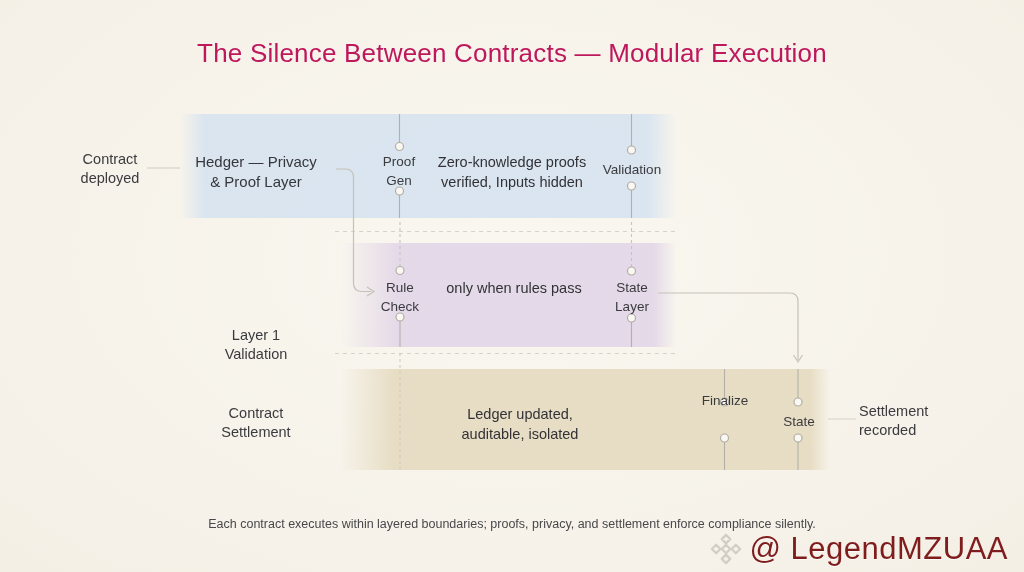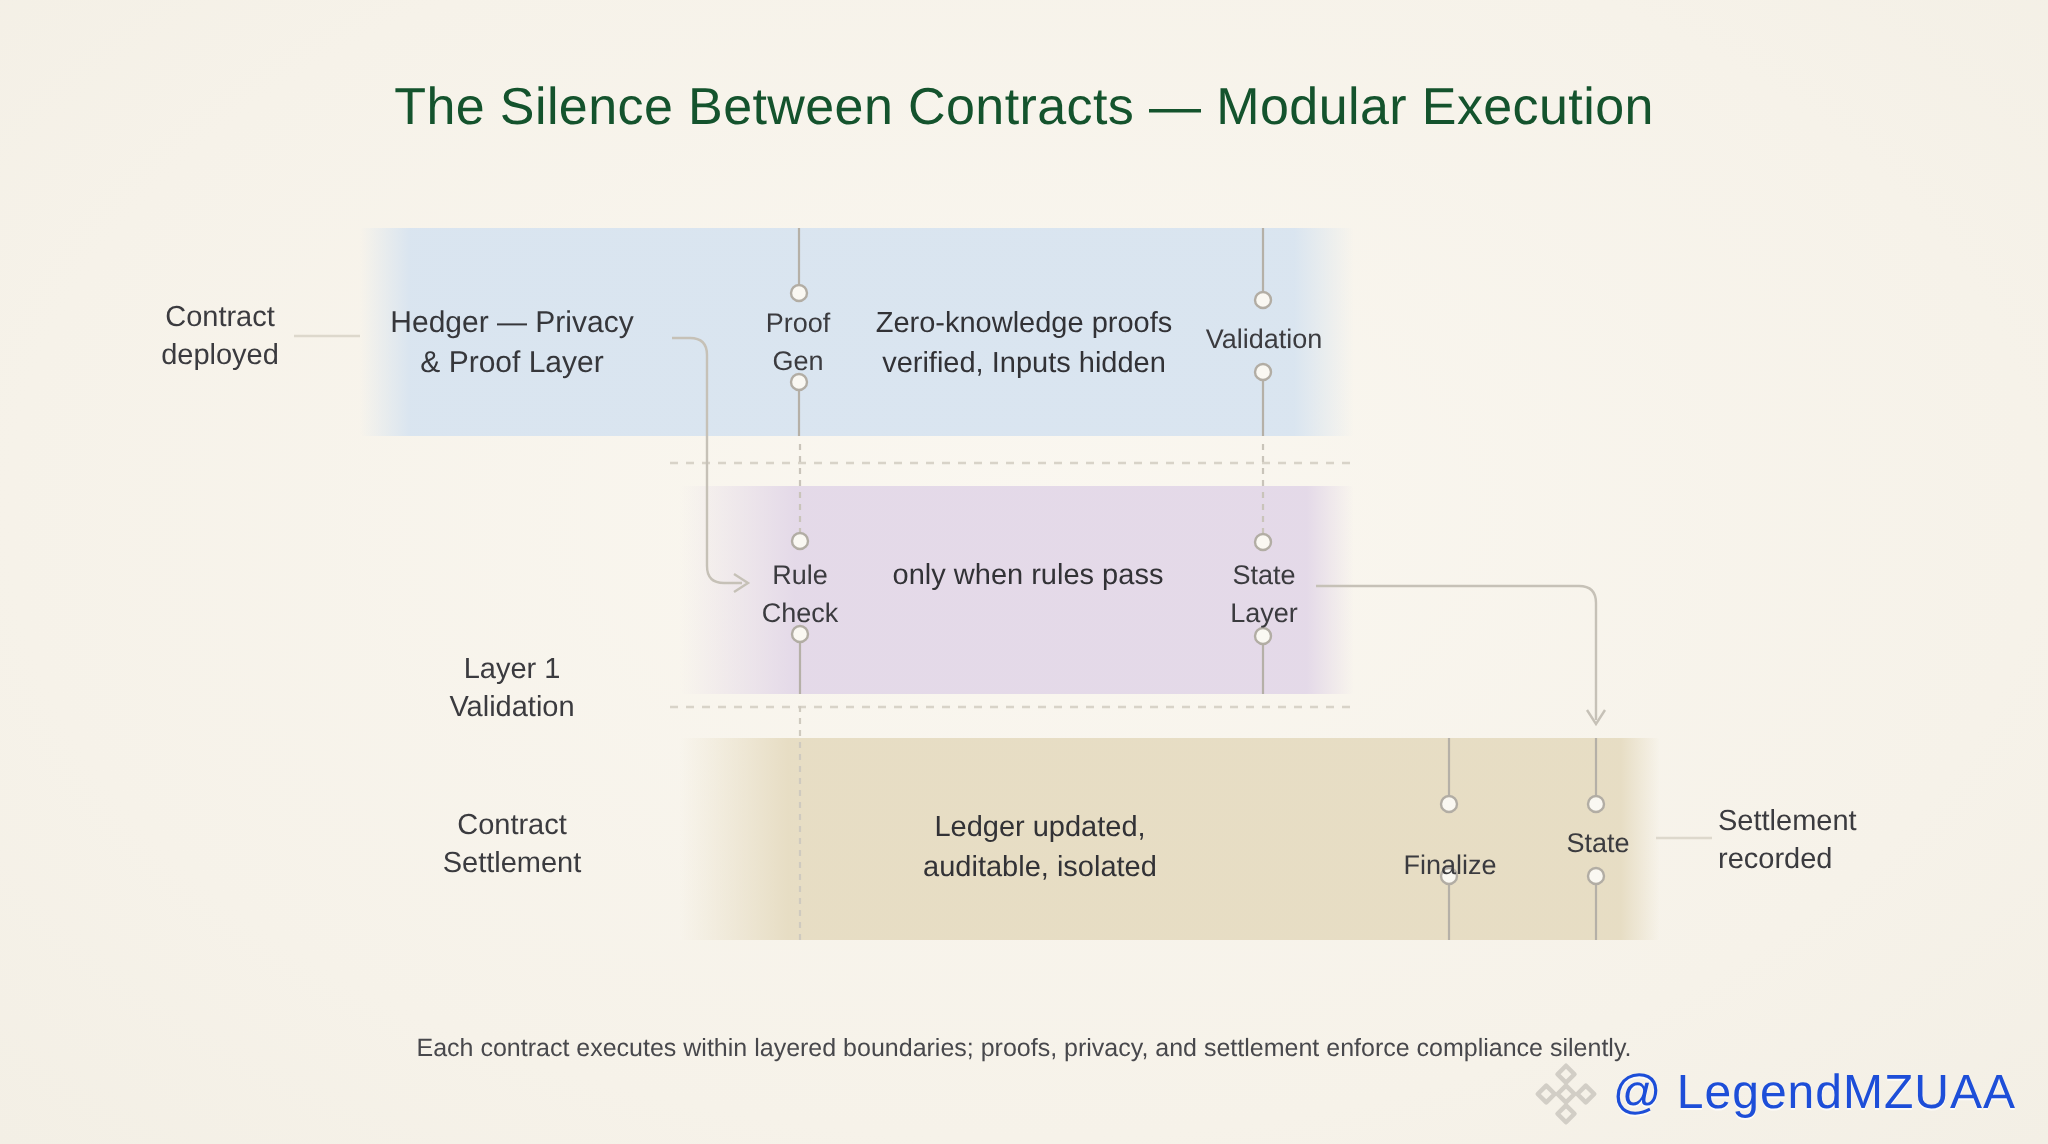--- a/index.html
+++ b/index.html
@@ -5,21 +5,21 @@
   html,body{margin:0;padding:0;}
   body{
     width:1024px;height:572px;overflow:hidden;
     font-family:"Liberation Sans", sans-serif;
     background:radial-gradient(ellipse at 50% 45%, #faf7f0 0%, #f6f2e9 70%, #f3efe5 100%);
     position:relative;
   }
   .canvas{position:absolute;inset:0;}
   .title{
     position:absolute;left:0;right:0;top:38px;text-align:center;
-    font-size:26px;font-weight:500;color:#14532d;letter-spacing:.2px;margin:0;
+    font-size:26px;font-weight:500;color:#be185d;letter-spacing:.2px;margin:0;
   }
   .band{position:absolute;border-radius:2px;}
   .band-privacy{
     left:180px;top:114px;width:497px;height:104px;
     background:linear-gradient(90deg, rgba(216,228,240,0) 0%, rgba(216,228,240,.95) 5%,
       rgba(216,228,240,.95) 94%, rgba(216,228,240,0) 100%);
   }
   .band-enforcement{
     left:340px;top:243px;width:337px;height:104px;
     background:linear-gradient(90deg, rgba(227,216,232,0) 0%, rgba(227,216,232,.95) 17%,
@@ -41,33 +41,33 @@
   .pos-hedger{left:178px;top:152px;width:156px;}
   .pos-proof-gen{left:371px;top:152px;width:56px;}
   .pos-desc-privacy{left:417px;top:152px;width:190px;}
   .pos-validation{left:593px;top:160px;width:78px;}
   .pos-layer1{left:186px;top:278px;width:140px;margin-top:48px;}
   .pos-rule-check{left:372px;top:278px;width:56px;}
   .pos-desc-enforcement{left:424px;top:278px;width:180px;}
   .pos-state-verify{left:604px;top:278px;width:56px;}
   .pos-contract-settlement{left:186px;top:404px;width:140px;}
   .pos-desc-settlement{left:430px;top:404px;width:180px;text-align:center;}
-  .pos-finalize{left:685px;top:423px;width:80px;}
+  .pos-finalize{left:685px;top:391px;width:80px;}
   .pos-commit{left:759px;top:412px;width:80px;}
   .pos-settlement-recorded{left:859px;top:402px;width:120px;}
   .overlay{position:absolute;left:0;top:0;width:1024px;height:572px;pointer-events:none;}
   .footer{
     position:absolute;left:0;right:0;top:517px;text-align:center;
     font-size:12.5px;color:#48484c;
   }
   .watermark{
     position:absolute;right:16px;top:531px;display:flex;align-items:center;gap:7px;
   }
   .watermark-text{
-    font-size:24px;color:#1d4ed8;letter-spacing:.5px;
+    font-size:31px;color:#7f1d1d;letter-spacing:.5px;
     text-shadow:0 1px 0 rgba(255,255,255,.7);
   }
 </style>
 </head>
 <body>
 
 <div class="canvas">
 
   <h1 class="title">The Silence Between Contracts — Modular Execution</h1>
 

